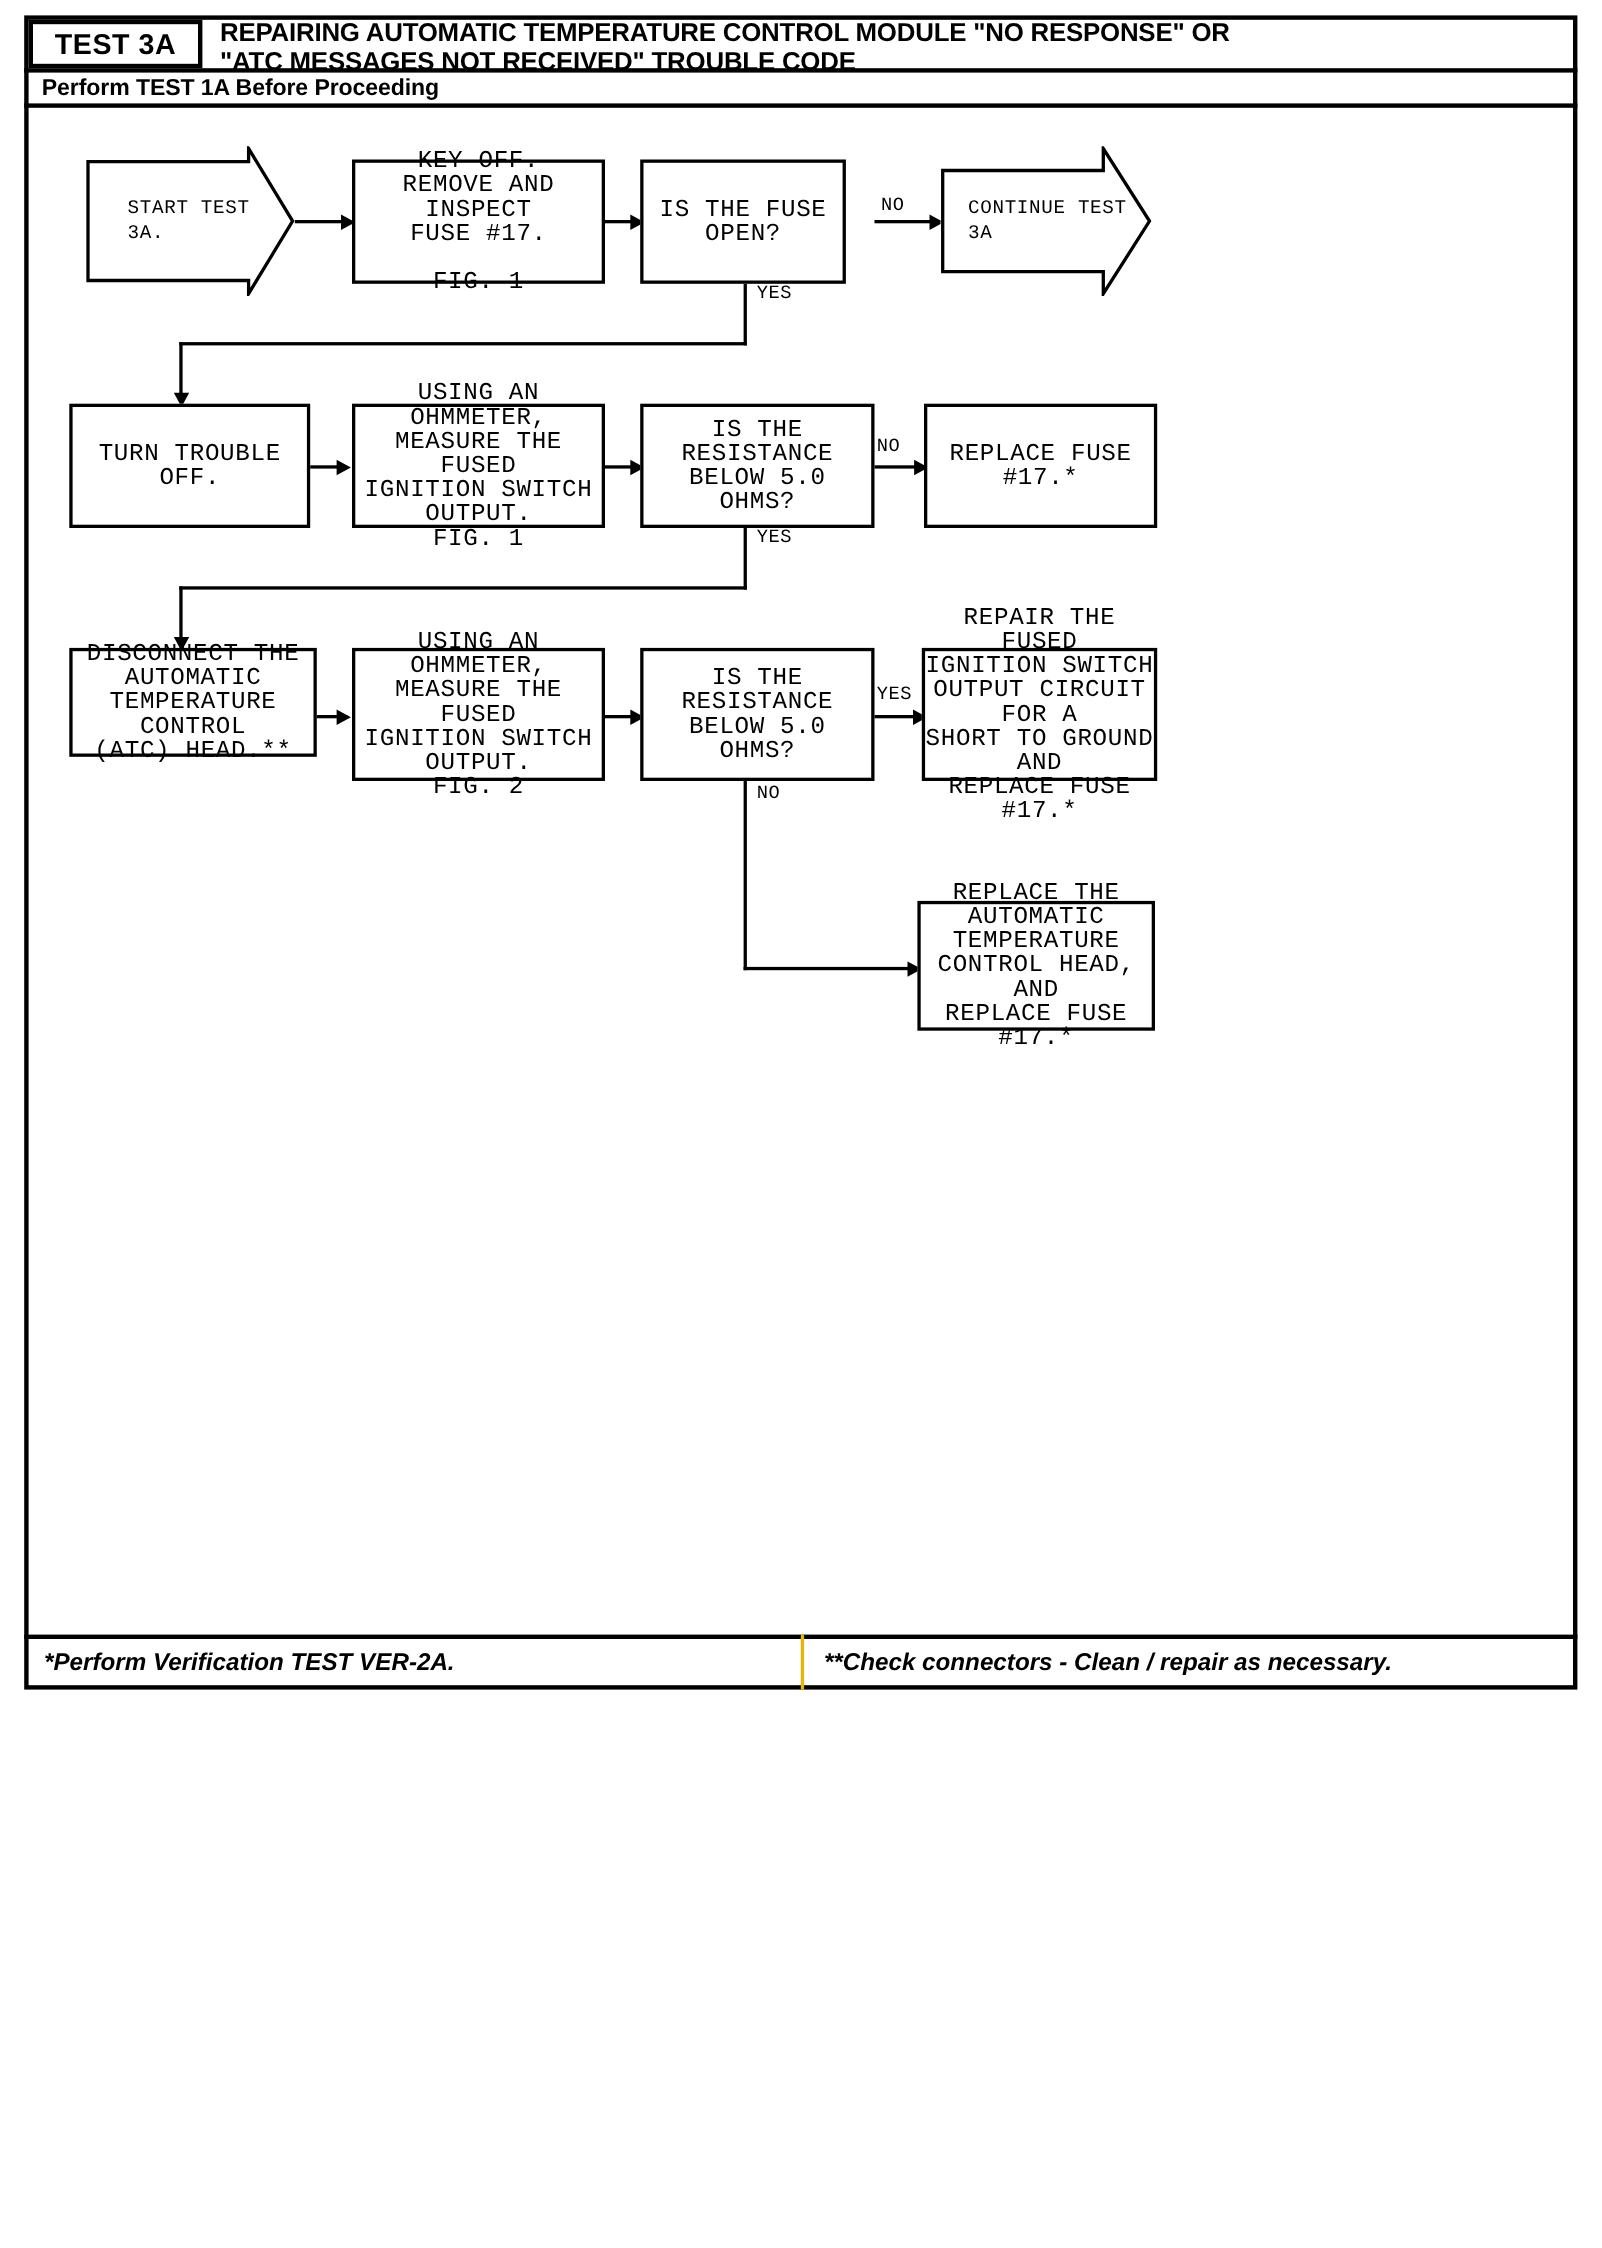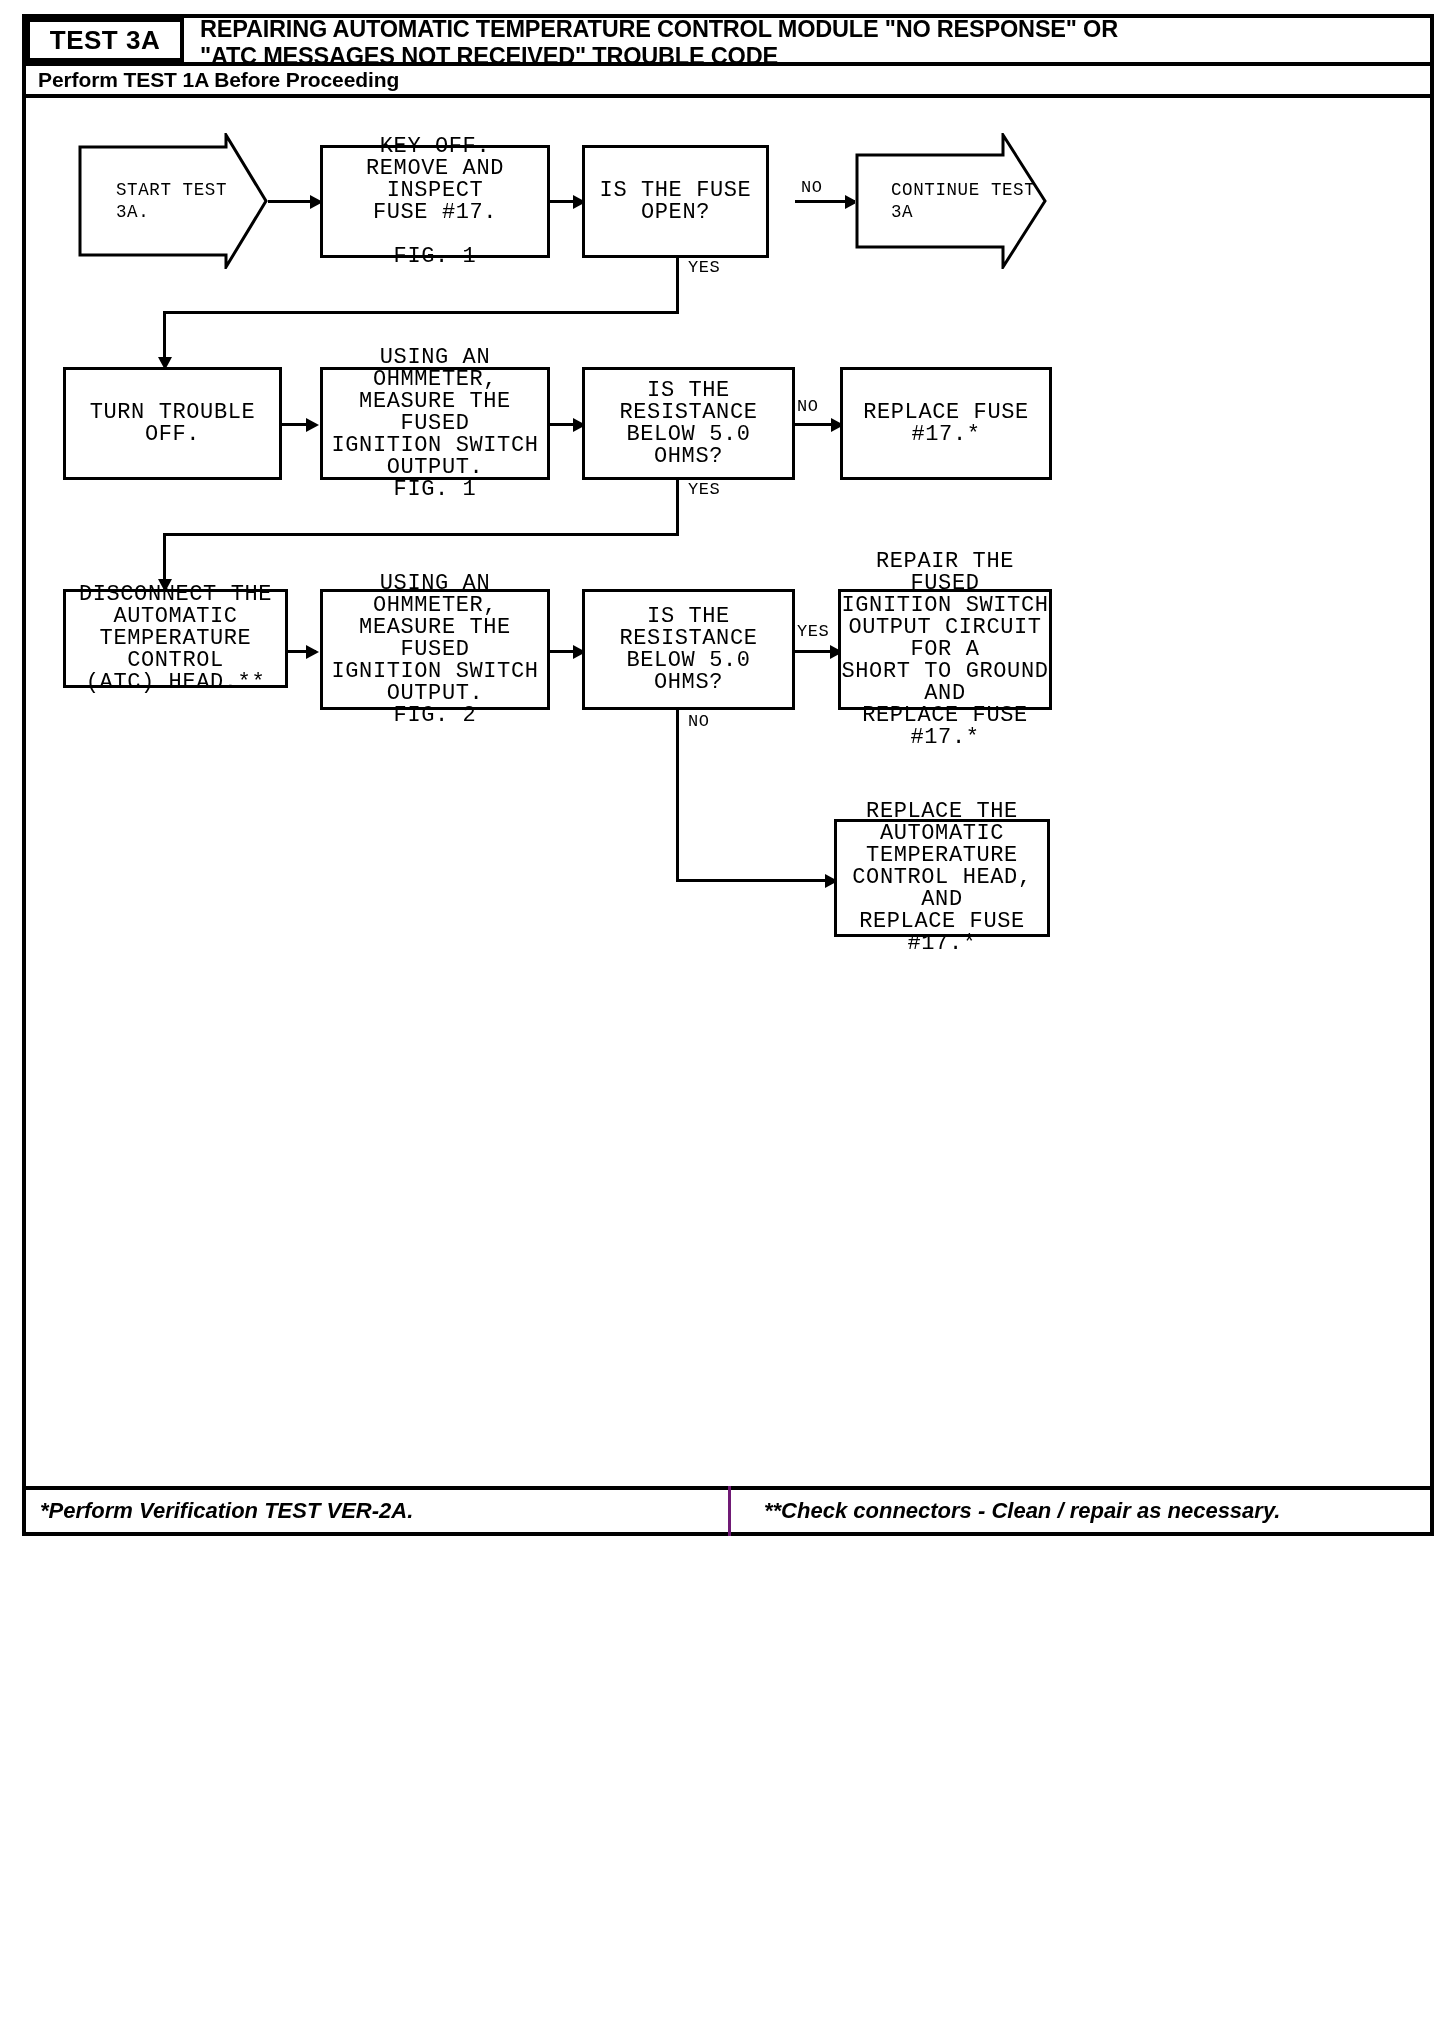--- a/index.html
+++ b/index.html
@@ -97,23 +97,23 @@
   .footer-left{
     width:706px;
     padding-left:18px;
     box-sizing:border-box;
     font-weight:bold;font-style:italic;
     font-size:22px;
     font-family:"Liberation Sans",sans-serif;
   }
   .footer-right{
     width:706px;
-    padding-left:33px;
-    box-sizing:border-box;
-    border-left:3px solid #701a75;
+    padding-left:18px;
+    box-sizing:border-box;
+    border-left:3px solid #eab308;
     height:50px;
     display:flex;align-items:center;
     font-weight:bold;font-style:italic;
     font-size:22px;
     font-family:"Liberation Sans",sans-serif;
   }
 
   
   .node{
     position:absolute;
@@ -219,21 +219,21 @@
   <div class="node" style="left:582px;top:145px;width:187px;height:113px;">IS THE FUSE OPEN?</div>
 
   <div class="edge-label" style="left:801px;top:178px;">NO</div>
   <div class="hline" style="left:795px;top:200px;width:62px;"></div>
   <div class="arrow-r" style="left:845px;top:195px;"></div>
 
   <div class="pent" style="left:855px;top:133px;width:192px;height:136px;">
     <svg class="pent-svg" width="192" height="136" viewBox="0 0 192 136">
       <polygon points="2,22 148,22 148,2 190,68 148,134 148,114 2,114" fill="#ffffff" stroke="#000000" stroke-width="3"></polygon>
     </svg>
-    <span class="pent-label" style="padding-left:36px;">CONTINUE TEST
+    <span class="pent-label" style="padding-left:25px;">CONTINUE TEST
 3A</span>
   </div>
 
   <div class="edge-label" style="left:688px;top:258px;">YES</div>
   <div class="vline" style="left:676px;top:258px;height:56px;"></div>
   <div class="hline" style="left:163px;top:311px;width:516px;"></div>
   <div class="vline" style="left:163px;top:311px;height:52px;"></div>
   <div class="arrow-d" style="left:158px;top:357px;"></div>
 
   <div class="node" style="left:63px;top:367px;width:219px;height:113px;">TURN TROUBLE OFF.</div>

